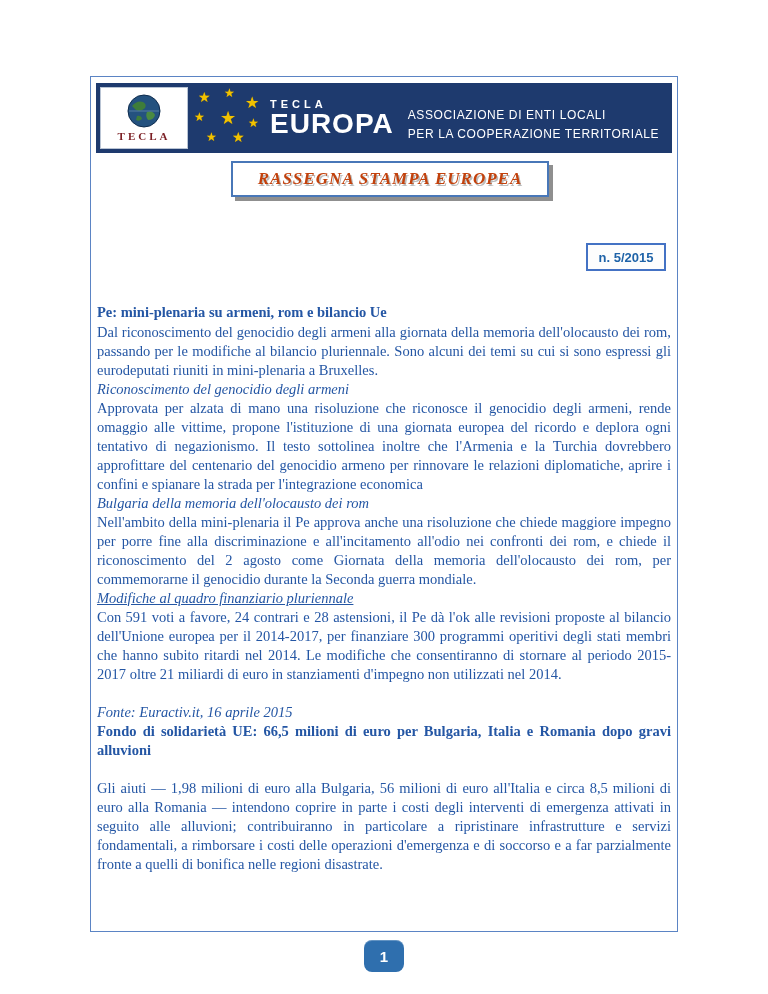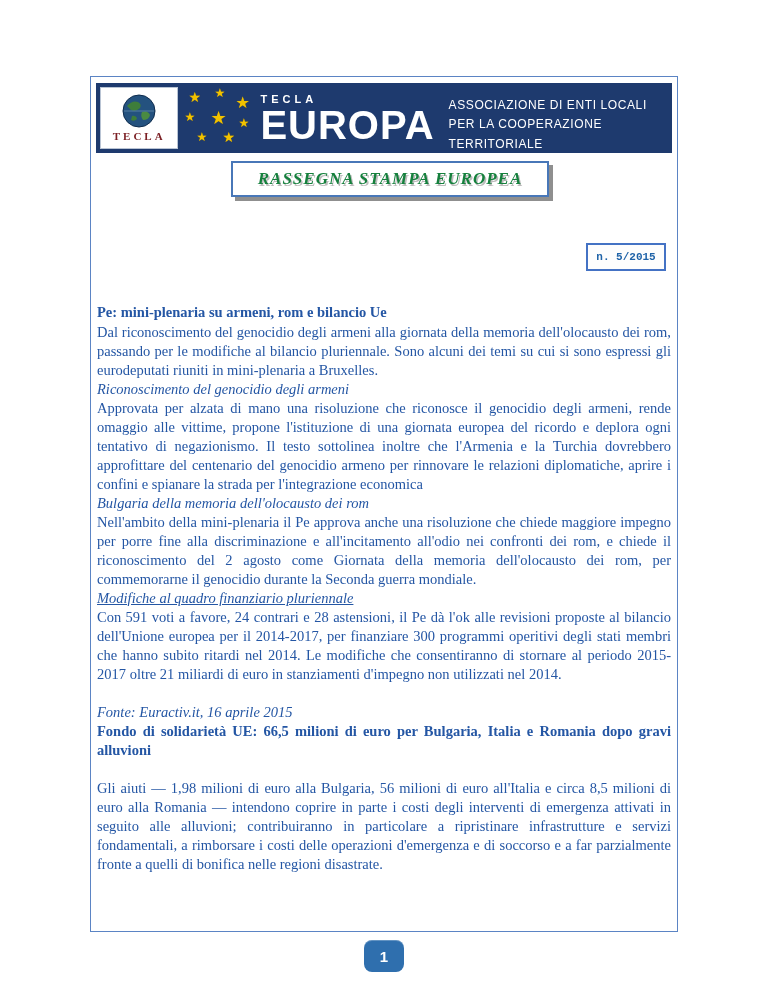--- a/index.html
+++ b/index.html
@@ -28,49 +28,49 @@
   .stars { position:relative; width:80px; height:62px; flex:0 0 auto; }
   .star { position:absolute; color:#f2c200; line-height:1;
           text-shadow:0 0 1px #8a6d00; }
   .brand { display:flex; flex-direction:column; justify-content:center; margin-left:2px; }
   .brand-small {
     color:#ffffff; font-family:"Liberation Sans", sans-serif;
     font-weight:bold; font-size:11px; letter-spacing:4px; margin-bottom:1px;
   }
   .brand-large {
     color:#ffffff; font-family:"Liberation Sans", sans-serif;
-    font-weight:bold; font-size:40px; letter-spacing:1px; line-height:0.95;
+    font-weight:bold; font-size:28px; letter-spacing:1px; line-height:0.95;
   }
   .tagline {
     margin-left:14px; color:#ffffff; font-family:"Liberation Sans", sans-serif;
     font-size:12px; letter-spacing:0.6px; line-height:1.6; align-self:center; padding-top:14px;
   }
 
   
   .rassegna-box {
     position:absolute; left:140px; top:84px; width:318px; height:36px;
     background:#ffffff; border:2px solid #4877b8;
     box-shadow:4px 4px 0 #8f8f8f;
     display:flex; align-items:center; justify-content:center;
   }
   .rassegna-title {
     font-family:"Liberation Serif", serif; font-style:italic; font-weight:bold;
-    font-size:17px; letter-spacing:1px; color:#15803d;
+    font-size:17px; letter-spacing:1px; color:#c2410c;
     text-shadow:1.5px 1.5px 0 #bcbcbc;
   }
 
   
   .issue-box {
     position:absolute; left:495px; top:166px; width:80px; height:28px;
     border:2px solid #4472c4; background:#fdfdfd;
     display:flex; align-items:center; justify-content:center;
   }
   .issue-label {
-    font-family:Liberation Mono, monospace; font-weight:bold;
-    font-size:11px; color:#1f63a8;
+    font-family:Liberation Sans, sans-serif; font-weight:bold;
+    font-size:13px; color:#1f63a8;
   }
 
   
   .doc-body {
     position:absolute; left:6px; right:6px; top:226px;
     color:#2456a4; font-size:14.5px; line-height:19px; text-align:justify;
   }
   .blk-heading   { font-weight:bold; margin-bottom:1px; }
   .blk-heading2  { font-weight:bold; margin-bottom:19px; }
   .blk-sub       { font-style:italic; }

